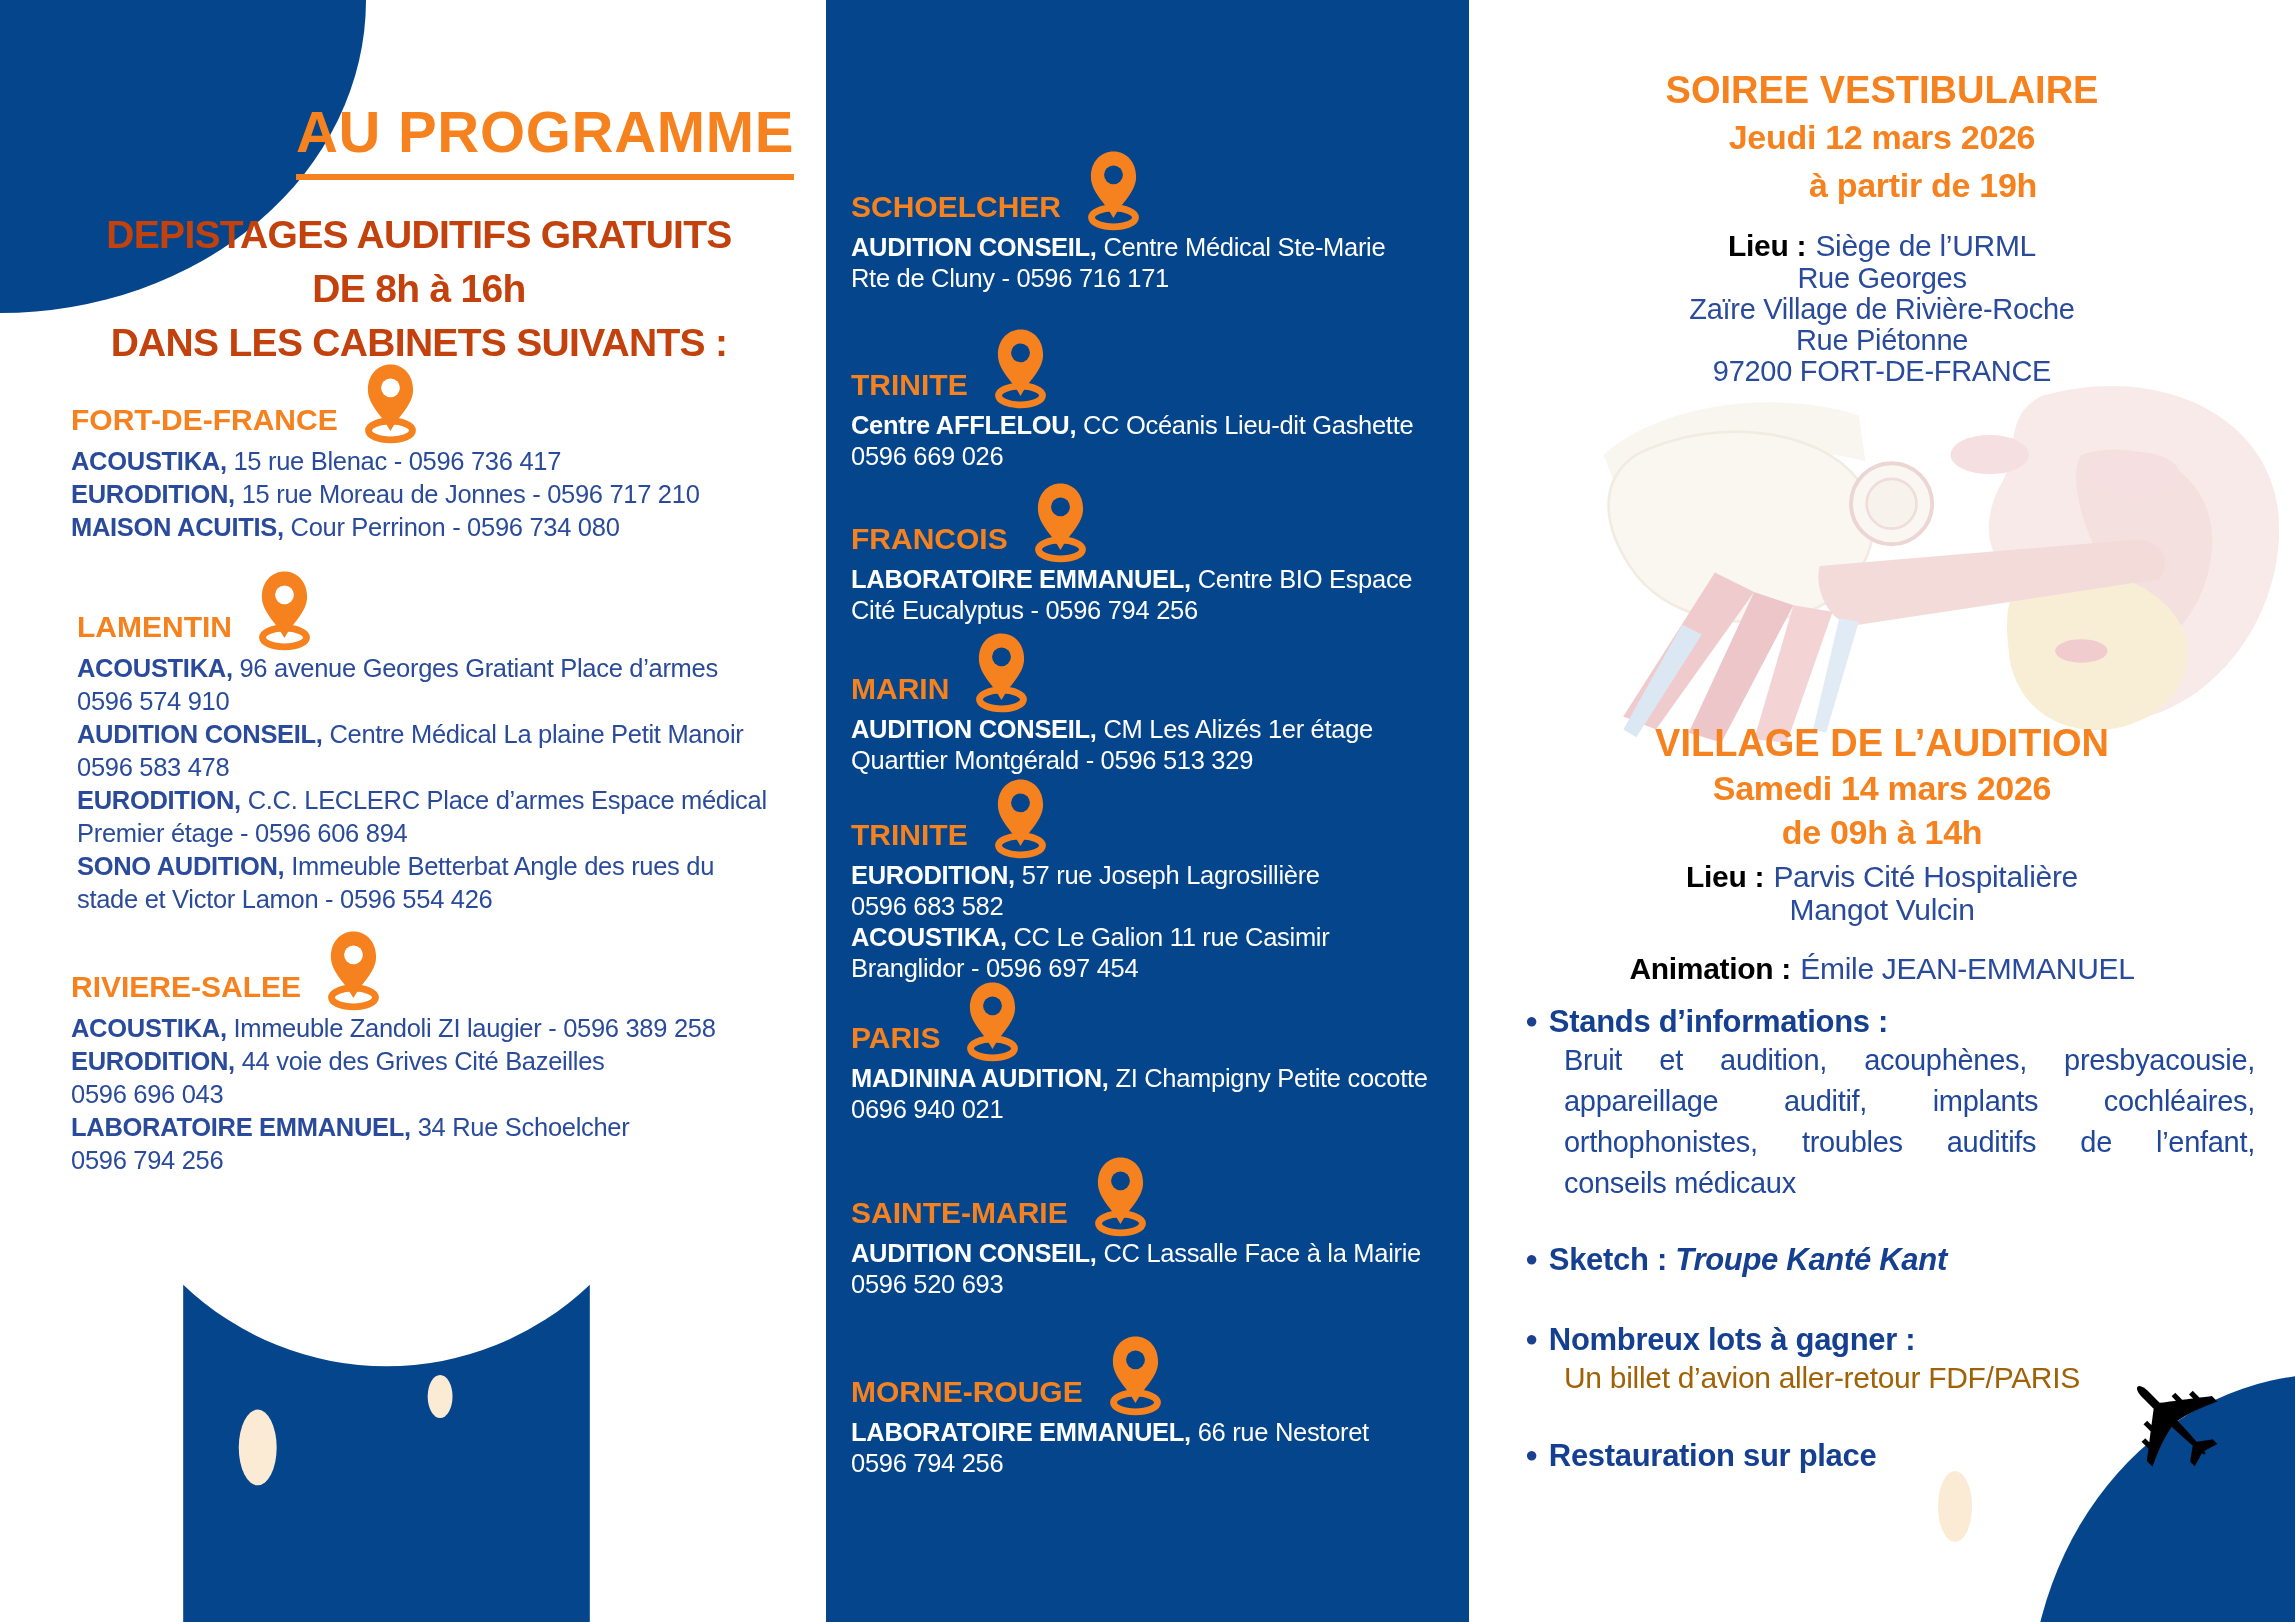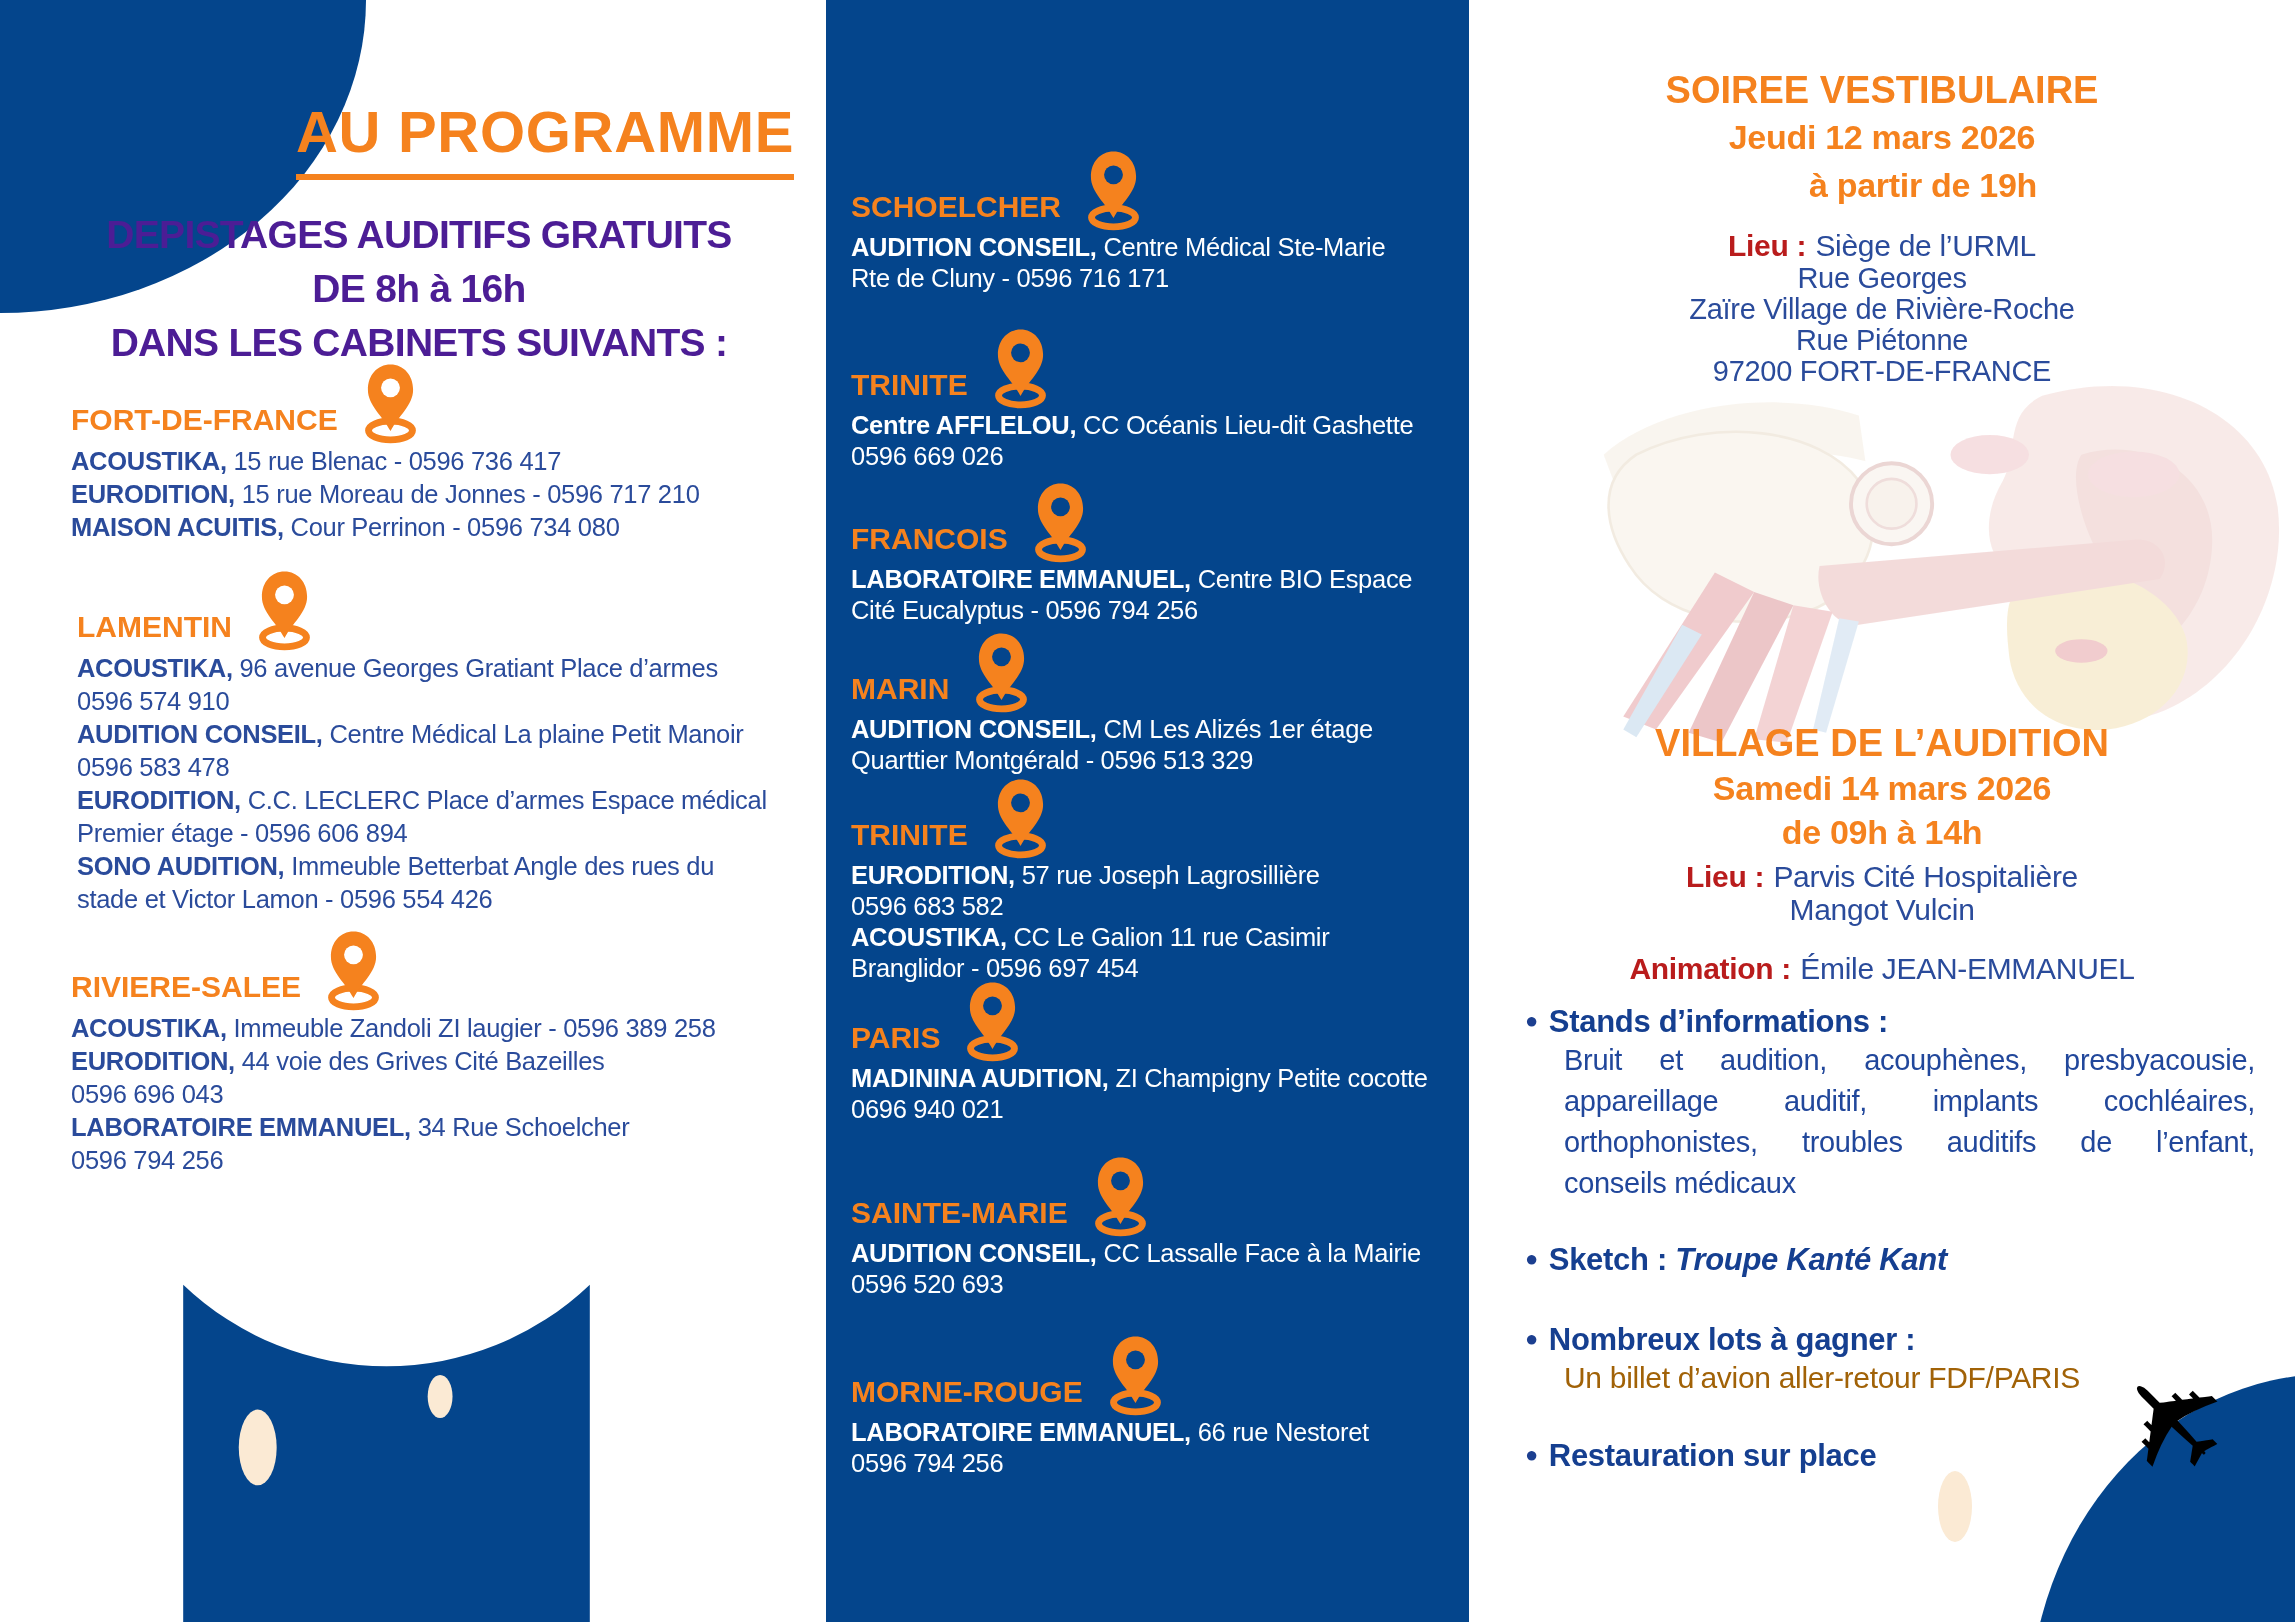--- a/index.html
+++ b/index.html
@@ -13,21 +13,21 @@
   #deco-bl{position:absolute;left:183px;top:1235px;}
   #circle-br{position:absolute;left:2029px;top:1374px;width:602px;height:681px;border-radius:50%;background:#04458C;}
   #plane{position:absolute;left:2081px;top:1335px;width:177px;height:177px;font-size:134px;line-height:177px;
          text-align:center;color:#000;transform:rotate(45deg) scaleX(-1);font-family:"DejaVu Sans",sans-serif;}
   #dot-cream-r{position:absolute;left:1938px;top:1471px;width:34px;height:71px;border-radius:50%;background:#FBEAD4;}
   #ear{position:absolute;left:1584px;top:376px;width:712px;height:370px;opacity:.5;}
   
   .l-title{position:absolute;left:296px;top:98px;font-size:58px;font-weight:bold;color:#F5821E;
            letter-spacing:0.7px;border-bottom:6.5px solid #F5821E;padding-bottom:9.2px;white-space:nowrap;}
   .l-sub{position:absolute;left:46px;top:208px;width:746px;text-align:center;font-size:39px;
-         font-weight:bold;color:#4c1d95;line-height:54px;letter-spacing:-0.7px;}
+         font-weight:bold;color:#c2410c;line-height:54px;letter-spacing:-0.7px;}
   .city{position:absolute;color:#2A4B9B;}
   .city-head{display:flex;align-items:flex-end;gap:21px;height:37px;}
   .city-label{font-size:30px;font-weight:bold;color:#F5821E;letter-spacing:0;white-space:nowrap;}
   .pin{width:63px;height:83px;margin-bottom:-7.9px;flex:0 0 auto;}
   .pin-left{--hole:#ffffff;}
   .pin-mid{--hole:#04458C;}
   .city-lines{margin-top:7.9px;}
   .ln{font-size:25.5px;line-height:33px;white-space:nowrap;}
   .left-city .ln b{letter-spacing:-0.3px;}
   #city-fdf{left:71px;top:400px;}
@@ -41,21 +41,21 @@
   #city-fra{top:519px;}
   #city-mar{top:669px;}
   #city-tri{top:815px;}
   #city-duc{top:1018px;}
   #city-stm{top:1193px;}
   #city-mrn{top:1372px;}
   
   .rcenter{position:absolute;left:1469px;width:826px;text-align:center;}
   .r-orange{color:#F5821E;font-weight:bold;}
   .r-blue{color:#2A4B9B;}
-  .lbl{color:#b91c1c;font-weight:bold;margin-right:9.2px;}
+  .lbl{color:#000000;font-weight:bold;margin-right:9.2px;}
   #e1-title{top:69px;font-size:38px;letter-spacing:0;}
   #e1-date{top:118px;font-size:34px;}
   #e1-time{top:166px;font-size:34px;padding-left:41px;}
   #e1-lieu{top:229px;font-size:30px;}
   #e1-addr{top:263px;font-size:29px;line-height:31px;}
   #e2-title{top:722px;font-size:38px;letter-spacing:0;}
   #e2-date{top:769px;font-size:34px;}
   #e2-time{top:813px;font-size:34px;}
   #e2-lieu{top:860px;font-size:30px;}
   #e2-lieu2{top:893px;font-size:30px;}

